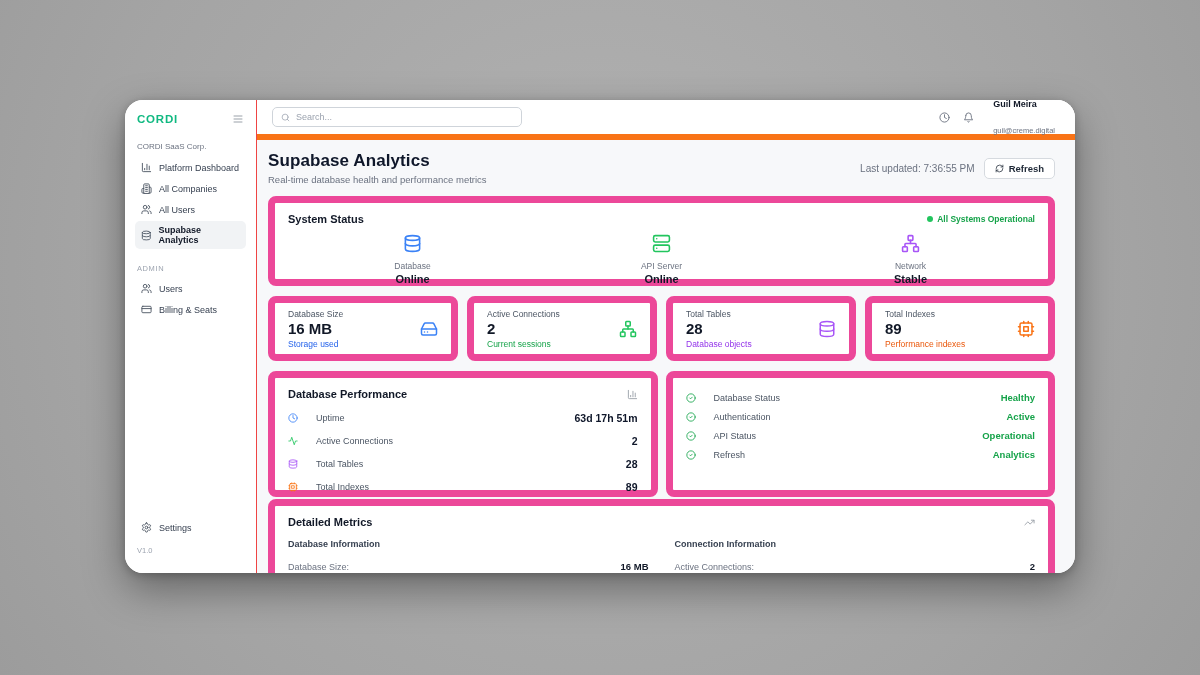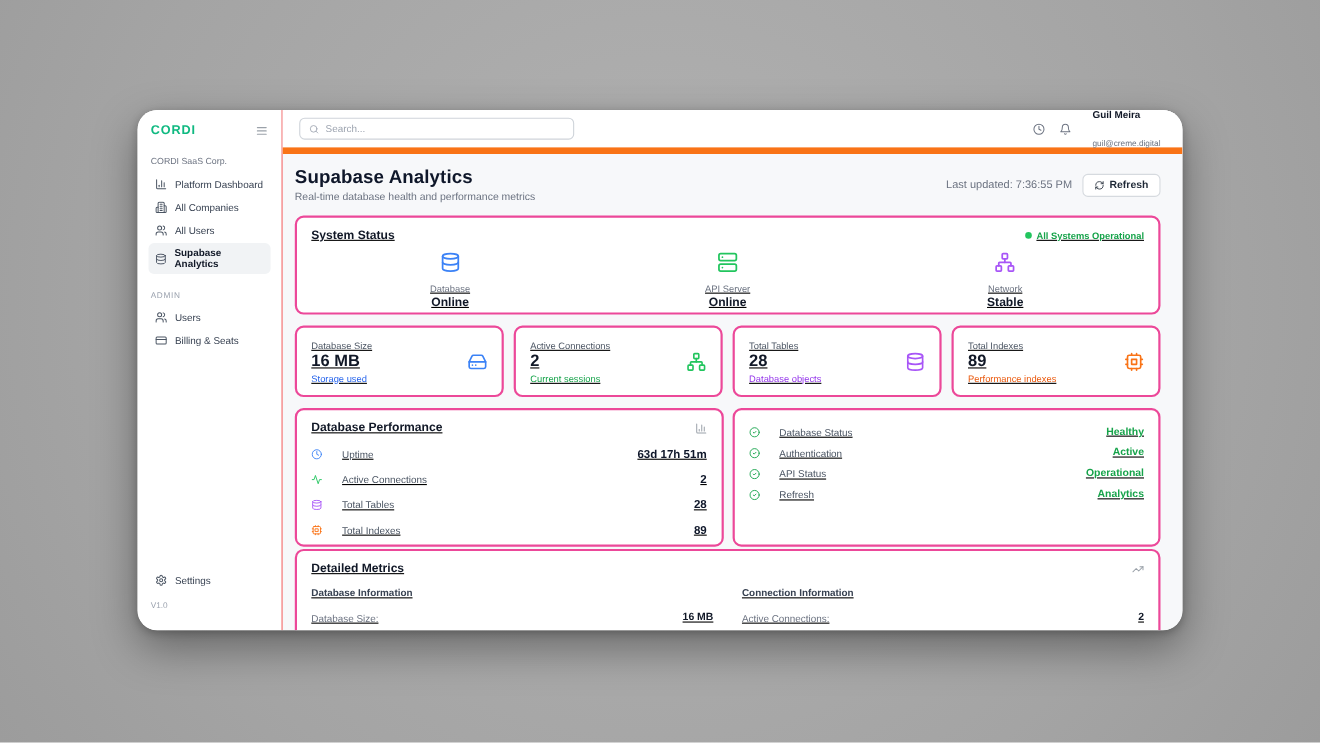--- a/index.html
+++ b/index.html
@@ -48,21 +48,21 @@
   .user-email { font-size:7.5px; color:#6b7280; margin-top:17px;text-align:right; }
   .header-band { padding:11px 20px 9px 11px; display:flex; align-items:center; justify-content:space-between; }
   .page-title { font-size:17px; font-weight:bold; color:#0f172a; letter-spacing:.1px; }
   .page-sub { font-size:9.5px; color:#6b7280; margin-top:3px; }
   .header-right { display:flex; align-items:center; gap:9px; }
   .last-updated { font-size:10px; color:#6b7280; }
   .refresh-btn { display:flex; align-items:center; gap:5px; background:#fff; border:1px solid #d6dadf;
     border-radius:5px; padding:4px 10px; font-size:9.5px; font-weight:bold; color:#1f2937; cursor:pointer; }
   .refresh-btn .icon { width:9px; height:9px; }
   .content { flex:1; padding:2px 20px 0 11px; overflow:hidden; }
-  .card { background:#fff; border:2px solid #ec4899; border-radius:8px;text-decoration:underline; }
+  .card { background:#fff; border:7px solid #ec4899; border-radius:8px; }
   
   .status-card { height:90px; padding:10px 13px; margin-bottom:10px; }
   .status-head { display:flex; align-items:center; justify-content:space-between; }
   .card-title { font-size:11px; font-weight:bold; color:#111827; }
   .status-badge { display:flex; align-items:center; gap:4px; font-size:8.5px; font-weight:bold; color:#16a34a; }
   .dot { width:6px; height:6px; border-radius:50%; background:#22c55e; }
   .status-cols { display:flex; margin-top:9px; }
   .status-col { flex:1; text-align:center; }
   .status-icon { width:19px; height:19px; margin:0 auto; }
   .status-label { font-size:8.5px; color:#6b7280; margin-top:4px; }

